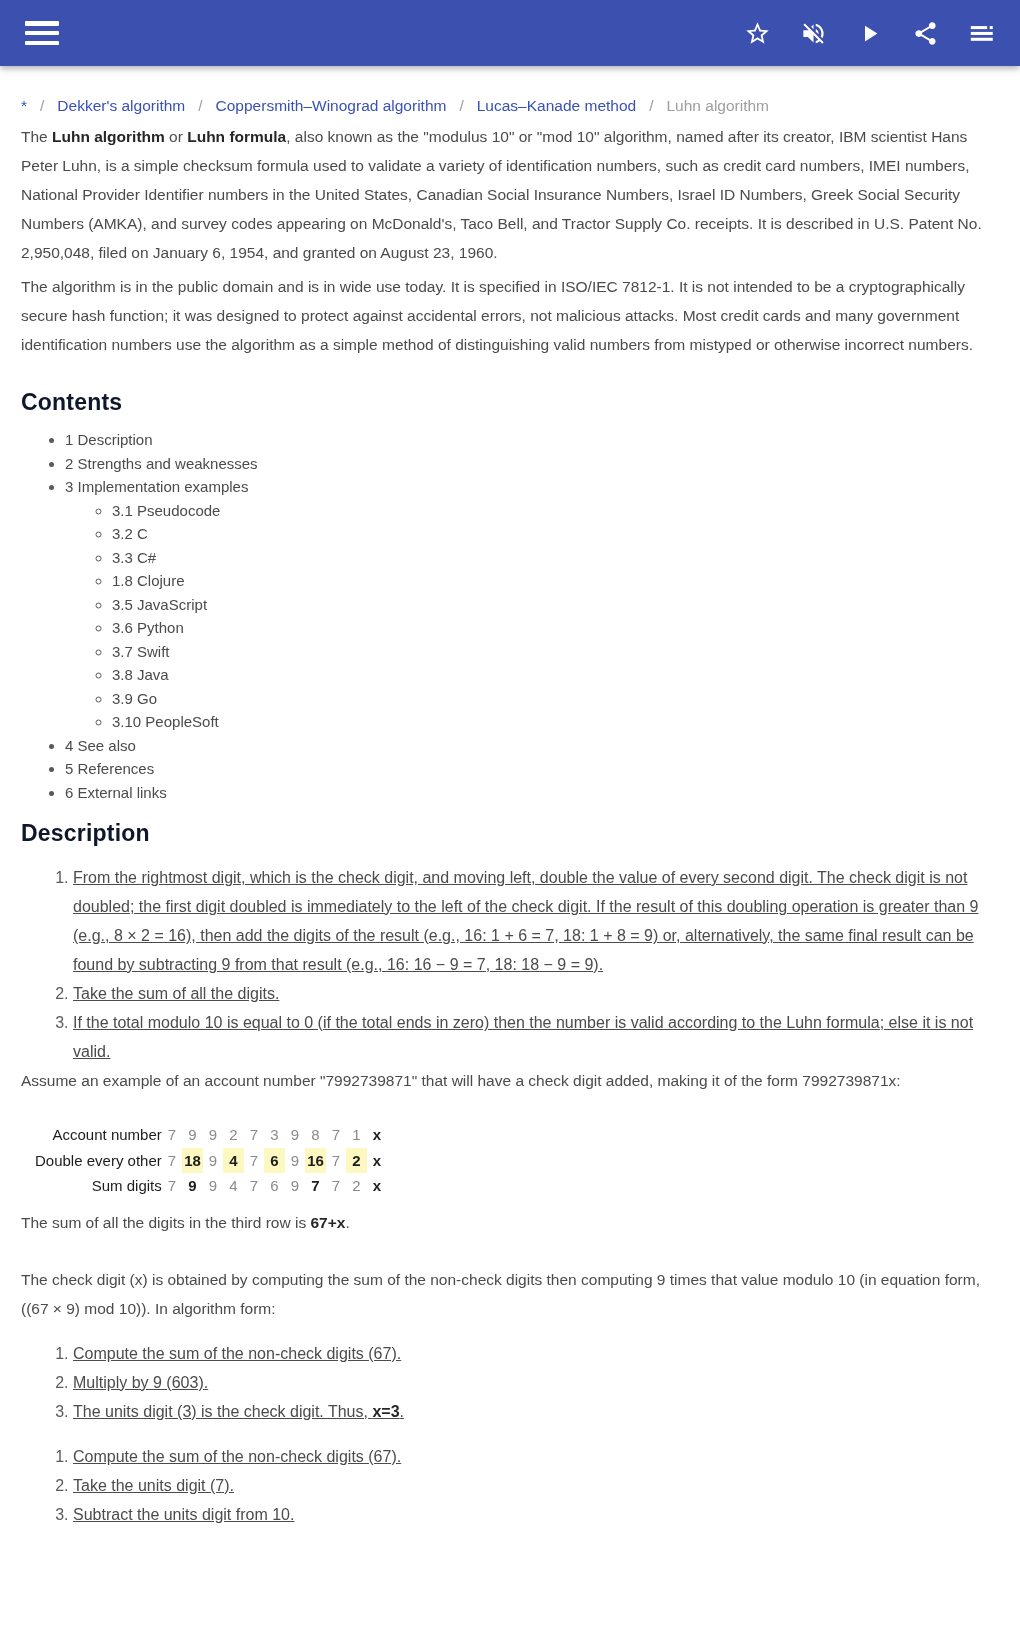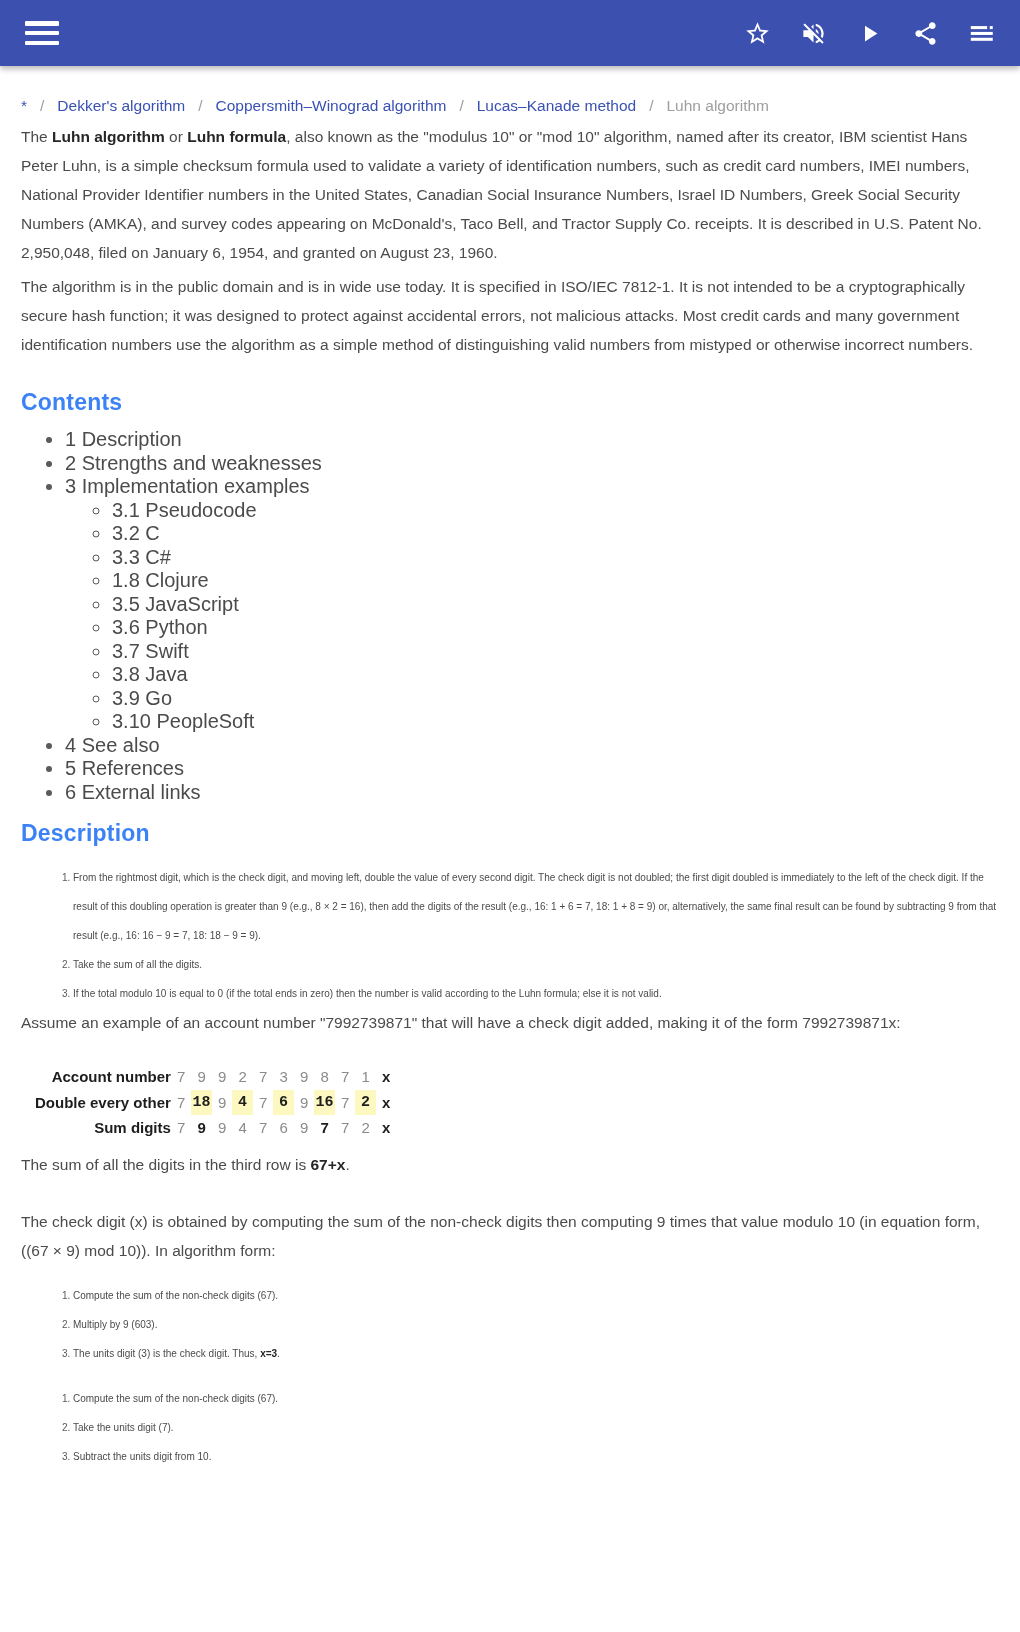--- a/index.html
+++ b/index.html
@@ -28,43 +28,43 @@
     margin-top: 29px; font-size: 15.5px; line-height: 22px;
     display: flex; flex-wrap: wrap; align-items: baseline; column-gap: 13px;
   }
   .breadcrumb a { color: #3a51b4; text-decoration: none; cursor: pointer; }
   .breadcrumb .sep { color: #9e9e9e; }
   .breadcrumb .current { color: #9e9e9e; }
   p { font-size: 15.5px; line-height: 29px; margin: 0; }
   .para { margin-top: 5px; }
   b, .b { font-weight: bold; color: #262626; }
   h2 {
-    font-size: 23px; font-weight: bold; color: #3b82f6;
+    font-size: 23px; font-weight: bold; color: #0f172a;
     margin: 0; letter-spacing: 0.2px;
     font-family: "Liberation Sans", sans-serif;
   }
   .h-contents { margin-top: 30px; }
   .h-description { margin-top: 16px; }
   
-  ul.toc { margin: 12px 0 0 0; padding-left: 44px; font-size: 20px; color: #4b4b4b; }
+  ul.toc { margin: 12px 0 0 0; padding-left: 44px; font-size: 15px; color: #4b4b4b; }
   ul.toc > li { line-height: 23.5px; }
   ul.toc ul { list-style-type: circle; margin: 0; padding-left: 47px; }
   ul.toc ul > li { line-height: 23.5px; }
   li::marker { color: #5a5a5a; }
   
-  ol.steps { margin: 16px 0 0 0; padding-left: 52px; font-size: 10px; }
+  ol.steps { margin: 16px 0 0 0; padding-left: 52px; font-size: 16px; text-decoration: underline; }
   ol.steps > li { line-height: 29px; }
   .desc-intro { margin-top: 10px; }
   
   table.luhn { border-collapse: collapse; margin: 27px 0 0 14px; }
   table.luhn td { font-size: 15px; height: 25.5px; padding: 0; white-space: nowrap; }
-  td.rowlabel { font-weight: bold; color: #1d1d1d; text-align: right; padding-right: 15px; }
+  td.rowlabel { font-weight: normal; color: #1d1d1d; text-align: right; padding-right: 15px; }
   td.digit { width: 20.5px; text-align: center; color: #8b8b8b; }
   td.digit.bold { font-weight: bold; color: #1d1d1d; }
-  td.digit.hl { background: #fcf8c0; font-weight: bold; color: #1d1d1d; font-family: Liberation Mono, monospace; }
+  td.digit.hl { background: #fcf8c0; font-weight: bold; color: #1d1d1d; }
   .sum-line { margin-top: 9px; }
   .gap-para { margin-top: 28px; }
 </style>
 </head>
 <body>
 
 <header class="appbar">
   <div class="menu-btn">
       <span></span>
       <span></span>

